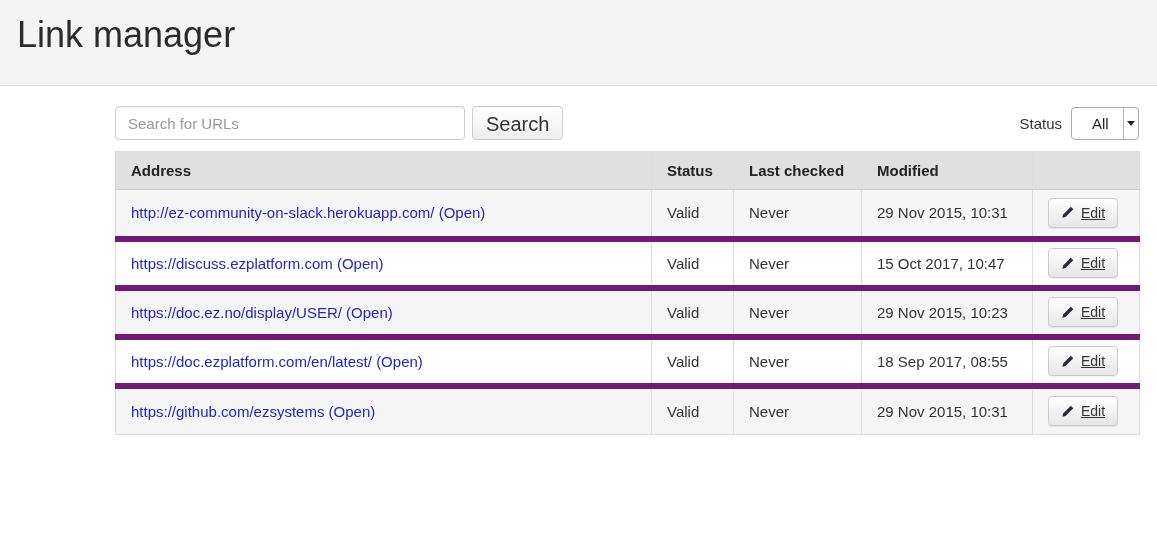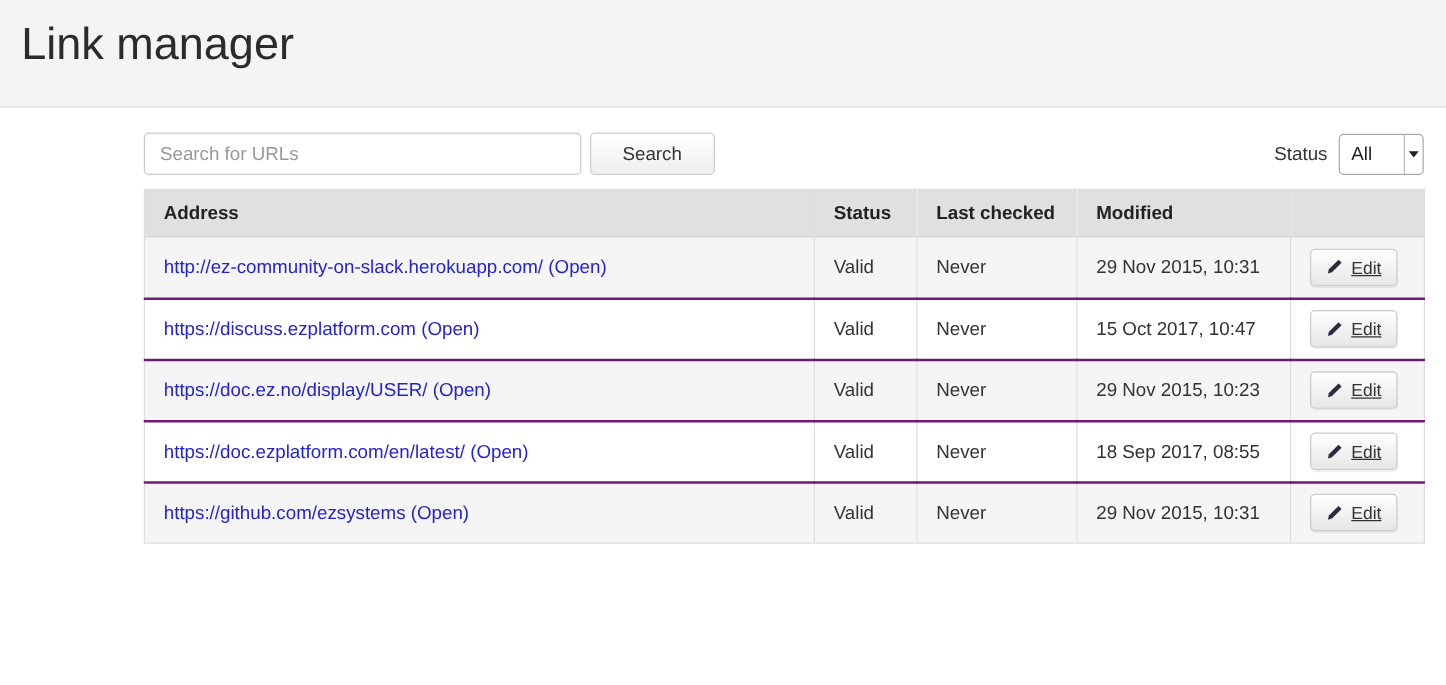--- a/index.html
+++ b/index.html
@@ -44,43 +44,43 @@
     color: #1d4ed8;
     border: 1px solid #ccc;
     border-radius: 4px;
     outline: none;
     box-shadow: inset 0 1px 1px rgba(0,0,0,.05);
   }
   .search-input::placeholder { color: #999; }
   .search-btn {
     margin-left: 7px;
     height: 34px;
-    padding: 6px 25px;
-    font-size: 15px;
+    padding: 6px 13px;
+    font-size: 20px;
     color: #333;
     background: linear-gradient(#ffffff, #eeeeee);
     border: 1px solid #ccc;
     border-radius: 4px;
     cursor: pointer;
   }
   .toolbar-right {
     margin-left: auto;
     display: flex;
     align-items: center;
   }
   .status-label {
     font-size: 15px;
     color: #333;
     margin-right: 9px;
   }
   .select-wrap { position: relative; }
   .status-select {
     width: 68px;
     height: 33px;
-    padding: 4px 20px 4px 9px;
+    padding: 4px 20px 4px 20px;
     font-size: 15px;
     font-family: inherit;
     color: #222;
     background: #fff;
     border: 1px solid #aaa;
     border-radius: 4px;
     -webkit-appearance: none;
     appearance: none;
     outline: none;
   }
@@ -117,21 +117,21 @@
     white-space: nowrap;
   }
   table.links th:first-child, table.links td:first-child { border-left: none; }
   table.links thead th {
     background: #e0e0e0;
     font-weight: 700;
     color: #222;
     height: 38px;
     border-bottom: 1px solid #ccc;
   }
-  table.links tbody tr { border-top: 2px solid #701a75; height: 49px; }
+  table.links tbody tr { border-top: 6px solid #701a75; height: 49px; }
   table.links tbody tr:first-child { border-top: none; }
   table.links tbody tr:nth-child(odd) { background: #f5f5f5; }
   table.links tbody tr:nth-child(even) { background: #ffffff; }
   .col-address { width: 536px; }
   .col-status { width: 82px; }
   .col-checked { width: 128px; }
   .col-modified { width: 171px; }
   .col-actions { width: 107px; }
   a.url-link, a.open-link {
     color: #2424cc;

